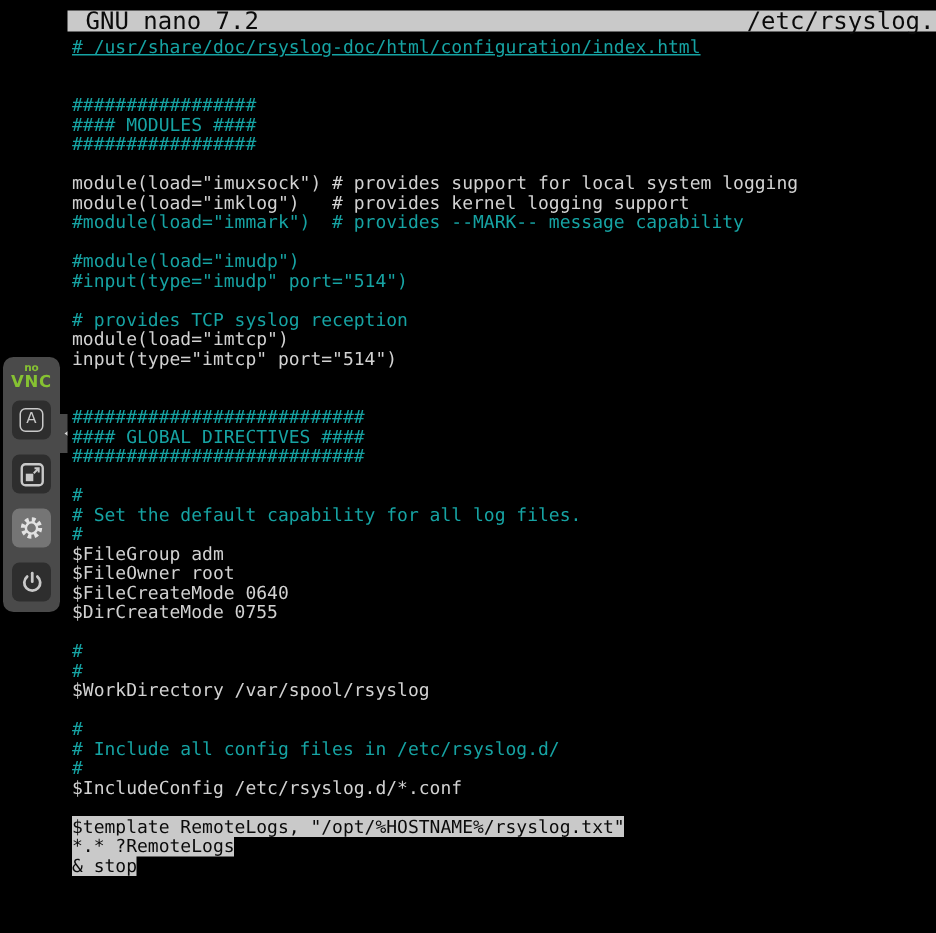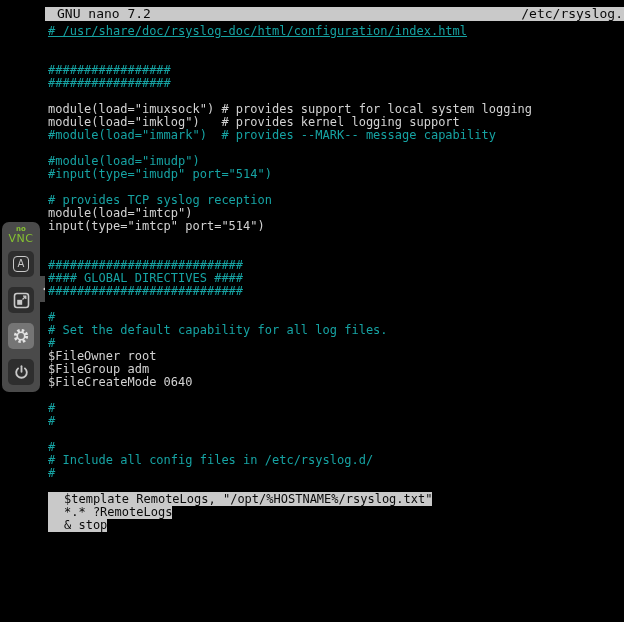--- a/index.html
+++ b/index.html
@@ -12,50 +12,50 @@
   }
 
   
   .terminal {
     position:absolute; left:45px; top:0; width:579px; height:622px;
     background:#000;
   }
   .nano-titlebar {
     margin-top:7px; height:14px;
     background:#c9c9c9; color:#0a0a0a;
-    font-size:13px; line-height:14px;
+    font-size:16px; line-height:14px;
     display:flex; justify-content:space-between;
     padding-left:12px; padding-right:1px;
     white-space:pre;
   }
   .nano-body { padding-top:4px; }
   .line {
     height:13px; font-size:12px; line-height:13px;
     white-space:pre; padding-left:3px; color:#d2d2d2;
   }
   .code { color:#d2d2d2; }
   .comment { color:#16a3a3; }
   .underline { text-decoration:underline; }
-  .selected { background:#c9c9c9; color:#0a0a0a;padding-left:16px; }
+  .selected { background:#c9c9c9; color:#0a0a0a; }
 
   
   .vnc-panel {
-    position:absolute; left:2px; top:222px; width:38px; height:170px;
+    position:absolute; left:2px; top:238px; width:38px; height:170px;
     background:#4a4a4a; border-radius:7px;
     display:flex; flex-direction:column; align-items:center;
     padding-top:4px;
   }
   .vnc-logo { text-align:center; margin-bottom:7px; line-height:1; }
   .logo-no {
     display:block; color:#86c232; font-size:7px; line-height:7px;
     font-family:"DejaVu Sans", sans-serif; font-weight:bold;
   }
   .logo-vnc {
     display:block; color:#86c232; font-size:11px; line-height:11px;
-    font-family:"DejaVu Sans", sans-serif; font-weight:normal; letter-spacing:0.5px;
+    font-family:"DejaVu Sans", sans-serif; font-weight:bold; letter-spacing:0.5px;
   }
   .vnc-buttons { display:flex; flex-direction:column; gap:10px; }
   .vnc-btn {
     width:26px; height:26px; border:none; border-radius:5px;
     background:#2e2e2e; cursor:pointer;
     display:flex; align-items:center; justify-content:center;
   }
   .vnc-btn.active { background:#757575; }
   .a-key {
     width:16px; height:16px; border:1.5px solid #c9c9c9; border-radius:4px;
@@ -117,20 +117,21 @@
   <div class="terminal">
     <div class="nano-titlebar">
       <span>GNU nano 7.2</span>
       <span>/etc/rsyslog.</span>
     </div>
     <div class="nano-body" id="nano-body">
         <div class="line"><span class="comment underline"># /usr/share/doc/rsyslog-doc/html/configuration/index.html</span></div>
         <div class="line"></div>
         <div class="line"></div>
         <div class="line"><span class="comment">#################</span></div>
+        <div class="line"><span class="comment">#### MODULES ####</span></div>
         <div class="line"><span class="comment">#################</span></div>
         <div class="line"></div>
         <div class="line"><span class="code">module(load="imuxsock") # provides support for local system logging</span></div>
         <div class="line"><span class="code">module(load="imklog")   # provides kernel logging support</span></div>
         <div class="line"><span class="comment">#module(load="immark")  # provides --MARK-- message capability</span></div>
         <div class="line"></div>
         <div class="line"><span class="comment">#module(load="imudp")</span></div>
         <div class="line"><span class="comment">#input(type="imudp" port="514")</span></div>
         <div class="line"></div>
         <div class="line"><span class="comment"># provides TCP syslog reception</span></div>
@@ -138,30 +139,33 @@
         <div class="line"><span class="code">input(type="imtcp" port="514")</span></div>
         <div class="line"></div>
         <div class="line"></div>
         <div class="line"><span class="comment">###########################</span></div>
         <div class="line"><span class="comment">#### GLOBAL DIRECTIVES ####</span></div>
         <div class="line"><span class="comment">###########################</span></div>
         <div class="line"></div>
         <div class="line"><span class="comment">#</span></div>
         <div class="line"><span class="comment"># Set the default capability for all log files.</span></div>
         <div class="line"><span class="comment">#</span></div>
+        <div class="line"><span class="code">$FileGroup adm</span></div>
         <div class="line"><span class="code">$FileOwner root</span></div>
-        <div class="line"><span class="code">$FileGroup adm</span></div>
         <div class="line"><span class="code">$FileCreateMode 0640</span></div>
+        <div class="line"><span class="code">$DirCreateMode 0755</span></div>
         <div class="line"></div>
         <div class="line"><span class="comment">#</span></div>
         <div class="line"><span class="comment">#</span></div>
+        <div class="line"><span class="code">$WorkDirectory /var/spool/rsyslog</span></div>
         <div class="line"></div>
         <div class="line"><span class="comment">#</span></div>
         <div class="line"><span class="comment"># Include all config files in /etc/rsyslog.d/</span></div>
         <div class="line"><span class="comment">#</span></div>
+        <div class="line"><span class="code">$IncludeConfig /etc/rsyslog.d/*.conf</span></div>
         <div class="line"></div>
         <div class="line"><span class="selected">$template RemoteLogs, "/opt/%HOSTNAME%/rsyslog.txt"</span></div>
         <div class="line"><span class="selected">*.* ?RemoteLogs</span></div>
         <div class="line"><span class="selected">&amp; stop</span></div>
       </div>
   </div>
 
 </div>
 
 </body></html>

